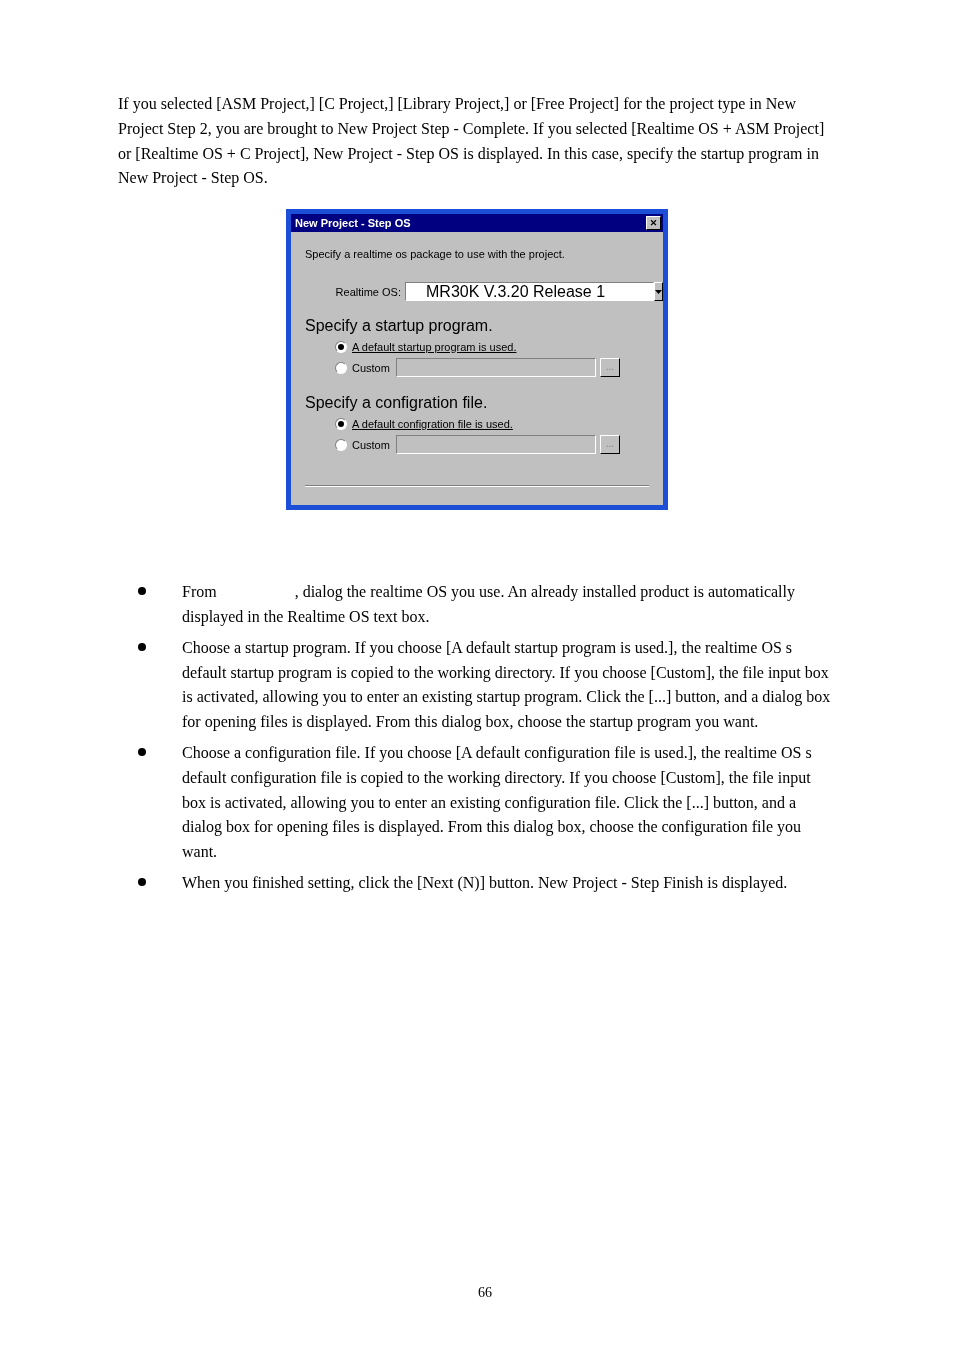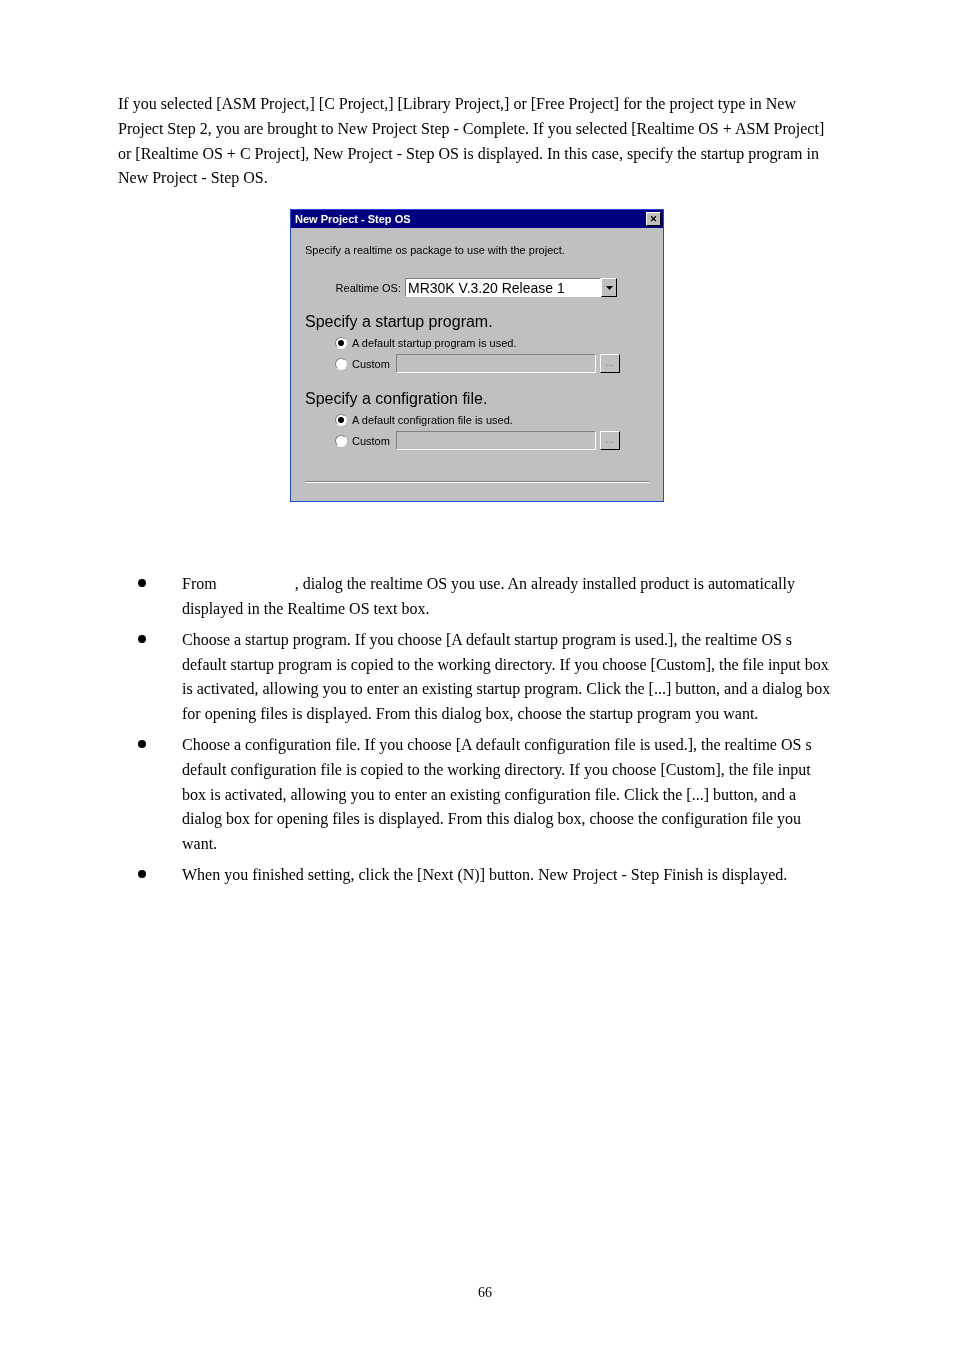--- a/index.html
+++ b/index.html
@@ -18,21 +18,21 @@
   }
   .intro {
     font-size: 16px;
     line-height: 1.55;
   }
 
   
   .dialog {
     width: 372px;
     margin: 18px auto 0 auto;
-    border: 1px solid #1d4ed8;
+    border: 5px solid #1d4ed8;
     background: #c0c0c0;
     font-family: Tahoma, "MS Sans Serif", Arial, sans-serif;
     font-size: 11px;
     color: #000;
   }
   .titlebar {
     height: 18px;
     background: #000080;
     color: #fff;
     display: flex;
@@ -87,22 +87,22 @@
   .combo-input {
     flex: 1 1 auto;
     height: 19px;
     box-sizing: border-box;
     border-top: 1px solid #808080;
     border-left: 1px solid #808080;
     border-right: 1px solid #fff;
     border-bottom: 1px solid #fff;
     background: #fff;
     font-family: Tahoma, Arial, sans-serif;
-    font-size: 14px;
-    padding: 1px 2px;
+    font-size: 16px;
+    padding: 1px 20px;
     outline: none;
   }
   .combo-btn {
     width: 16px;
     height: 19px;
     box-sizing: border-box;
     background: #c0c0c0;
     border-top: 1px solid #fff;
     border-left: 1px solid #fff;
     border-right: 1px solid #000;
@@ -116,20 +116,21 @@
   .section-label {
     margin-top: 16px;
     margin-bottom: 3px;
     font-size: 16px;
   }
   .radio-line {
     display: flex;
     align-items: center;
     padding-left: 30px;
     height: 17px;
+    text-decoration: underline;
   }
   .radio {
     width: 12px;
     height: 12px;
     border-radius: 50%;
     background: #fff;
     border-top: 1px solid #808080;
     border-left: 1px solid #808080;
     border-right: 1px solid #fff;
     border-bottom: 1px solid #fff;

